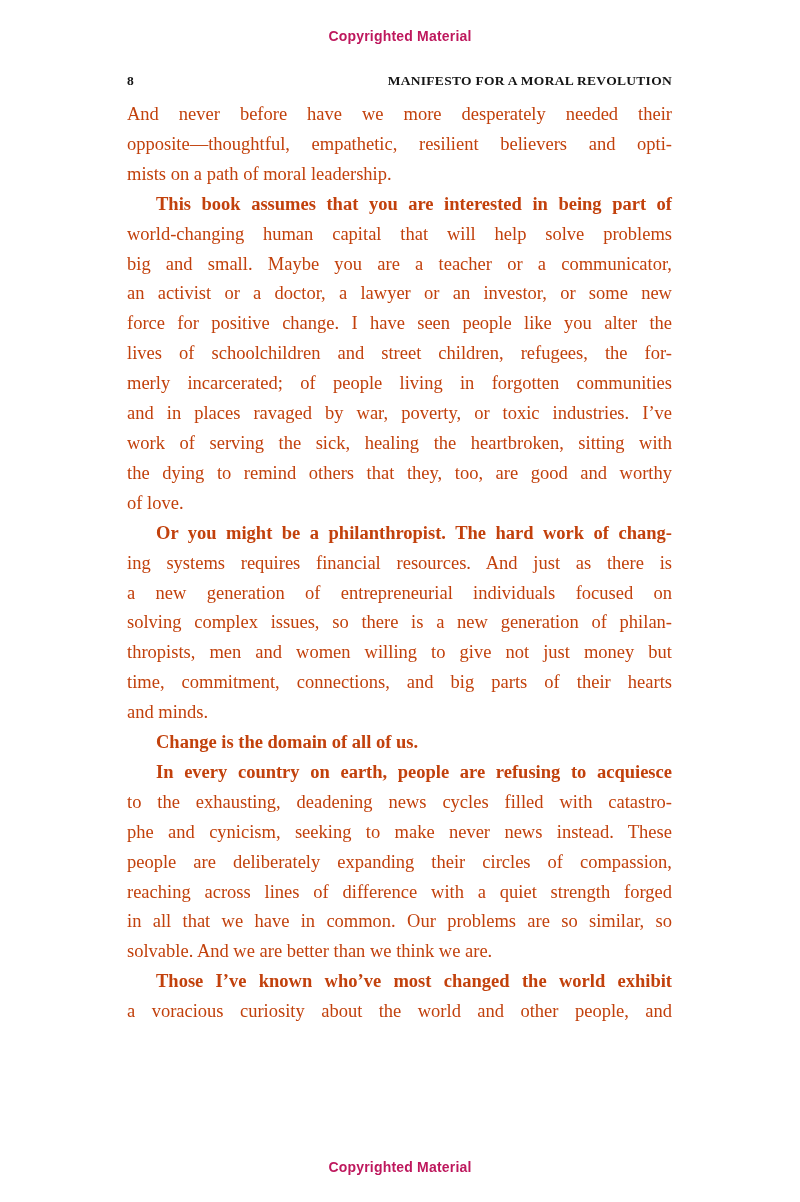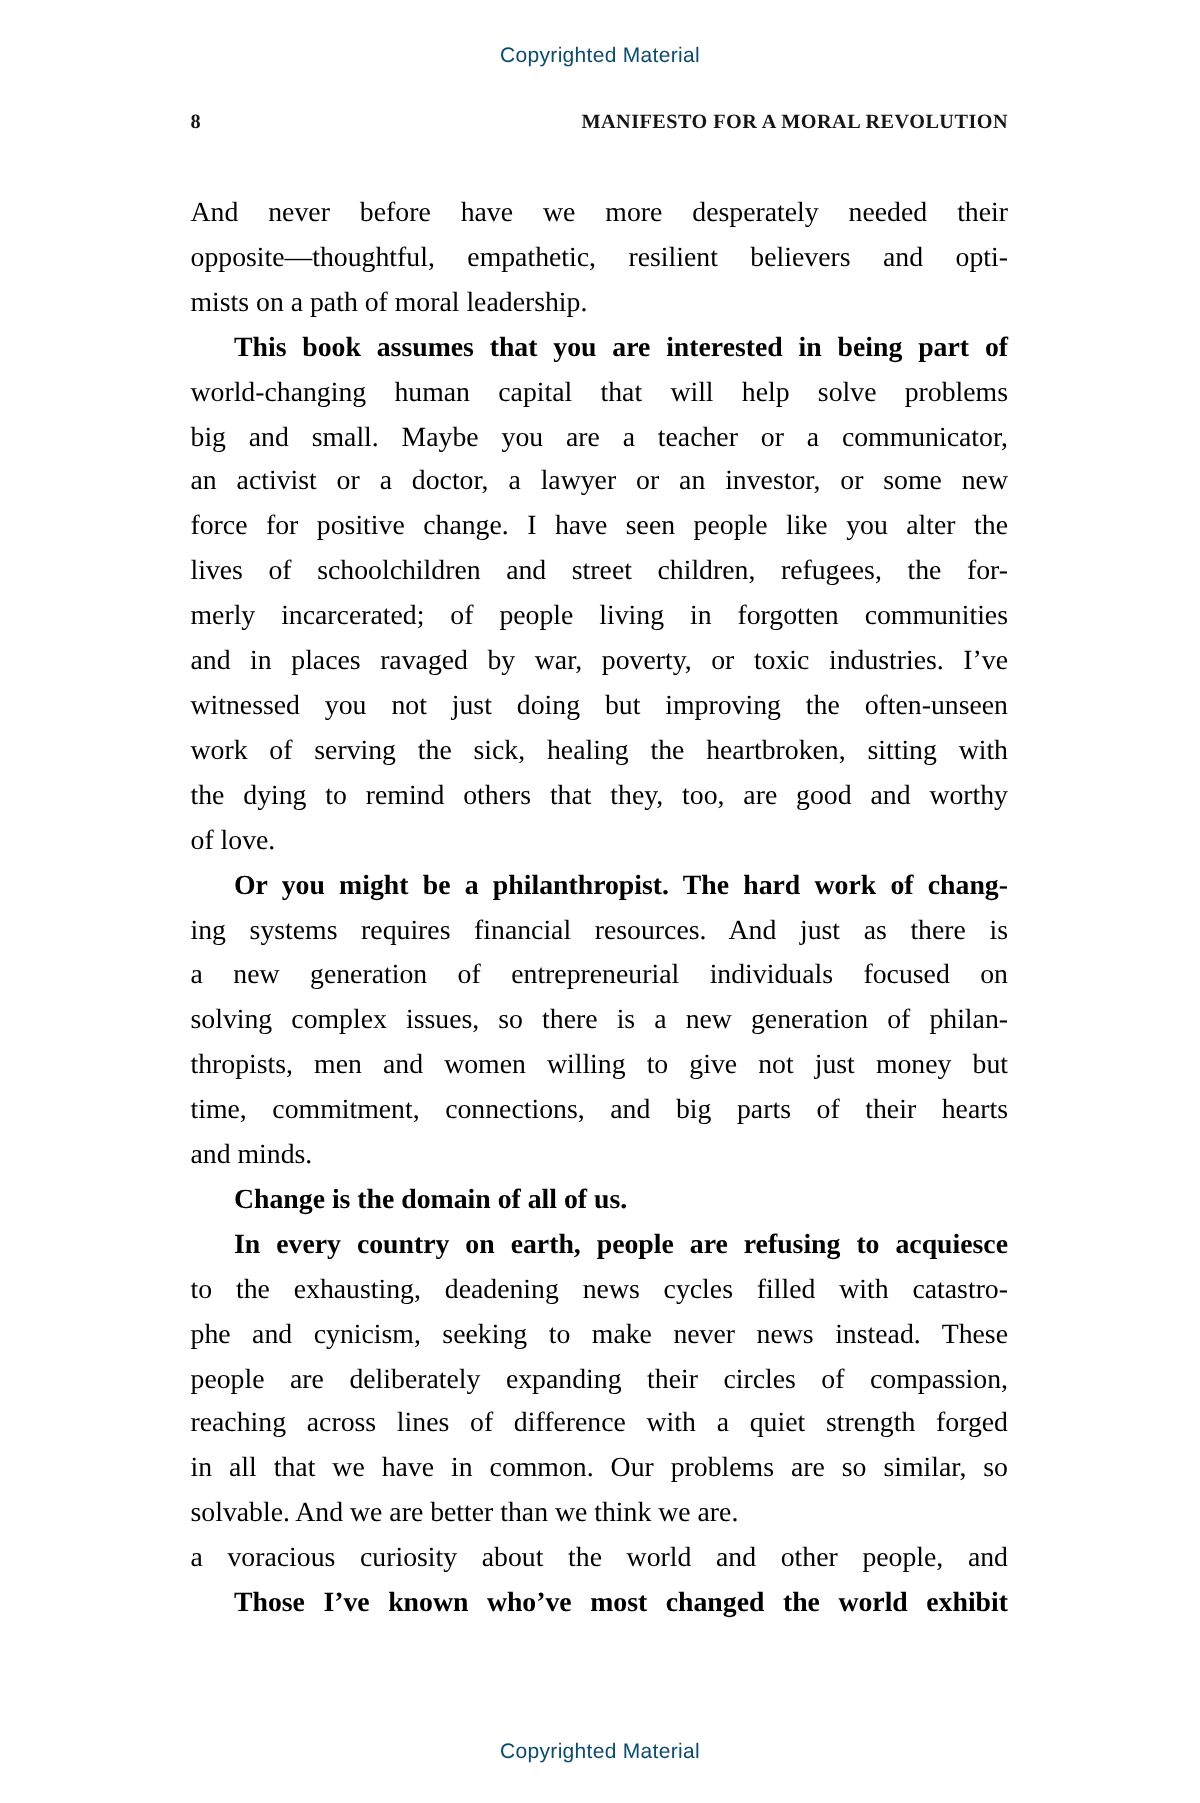--- a/index.html
+++ b/index.html
@@ -8,45 +8,45 @@
     background: #ffffff;
     position: relative;
     font-family: "Liberation Serif", serif;
     overflow: hidden;
   }
   .copyright-banner {
     position: absolute;
     left: 0; width: 100%;
     text-align: center;
     font-family: "Liberation Sans", sans-serif;
-    font-weight: 400;
+    font-weight: 700;
     font-size: 14px;
     letter-spacing: 0.2px;
-    color: #0c4a6e;
+    color: #be185d;
   }
   .copyright-top { top: 28px; }
   .copyright-bottom { top: 1159px; }
   .header-row {
     position: absolute;
     top: 73px; left: 127px; width: 545px;
     display: flex;
     justify-content: space-between;
     align-items: baseline;
     font-family: "Liberation Serif", serif;
     font-size: 13.5px;
     font-weight: 600;
     letter-spacing: 0.3px;
     color: #151515;
   }
   .body-text {
     position: absolute;
-    top: 128px; left: 127px; width: 545px;
+    top: 100px; left: 127px; width: 545px;
     font-size: 18.5px;
     line-height: 29.9px;
-    color: #000000;
+    color: #c2410c;
   }
   .line {
     text-align: justify;
     text-align-last: justify;
     white-space: normal;
   }
   .line.last { text-align-last: left; }
   .line.indent { text-indent: 29px; font-weight: bold; }
 </style>
 </head>
@@ -66,38 +66,37 @@
       <div class="line">opposite—thoughtful, empathetic, resilient believers and opti-</div>
       <div class="line last">mists on a path of moral leadership.</div>
       <div class="line indent">This book assumes that you are interested in being part of</div>
       <div class="line">world-changing human capital that will help solve problems</div>
       <div class="line">big and small. Maybe you are a teacher or a communicator,</div>
       <div class="line">an activist or a doctor, a lawyer or an investor, or some new</div>
       <div class="line">force for positive change. I have seen people like you alter the</div>
       <div class="line">lives of schoolchildren and street children, refugees, the for-</div>
       <div class="line">merly incarcerated; of people living in forgotten communities</div>
       <div class="line">and in places ravaged by war, poverty, or toxic industries. I’ve</div>
-      <div class="line">witnessed you not just doing but improving the often-unseen</div>
       <div class="line">work of serving the sick, healing the heartbroken, sitting with</div>
       <div class="line">the dying to remind others that they, too, are good and worthy</div>
       <div class="line last">of love.</div>
       <div class="line indent">Or you might be a philanthropist. The hard work of chang-</div>
       <div class="line">ing systems requires financial resources. And just as there is</div>
       <div class="line">a new generation of entrepreneurial individuals focused on</div>
       <div class="line">solving complex issues, so there is a new generation of philan-</div>
       <div class="line">thropists, men and women willing to give not just money but</div>
       <div class="line">time, commitment, connections, and big parts of their hearts</div>
       <div class="line last">and minds.</div>
       <div class="line indent last">Change is the domain of all of us.</div>
       <div class="line indent">In every country on earth, people are refusing to acquiesce</div>
       <div class="line">to the exhausting, deadening news cycles filled with catastro-</div>
       <div class="line">phe and cynicism, seeking to make never news instead. These</div>
       <div class="line">people are deliberately expanding their circles of compassion,</div>
       <div class="line">reaching across lines of difference with a quiet strength forged</div>
       <div class="line">in all that we have in common. Our problems are so similar, so</div>
       <div class="line last">solvable. And we are better than we think we are.</div>
+      <div class="line indent">Those I’ve known who’ve most changed the world exhibit</div>
       <div class="line">a voracious curiosity about the world and other people, and</div>
-      <div class="line indent">Those I’ve known who’ve most changed the world exhibit</div>
     </div>
 
   <div class="copyright-banner copyright-bottom">Copyrighted Material</div>
 
 </div>
 
 </body></html>

